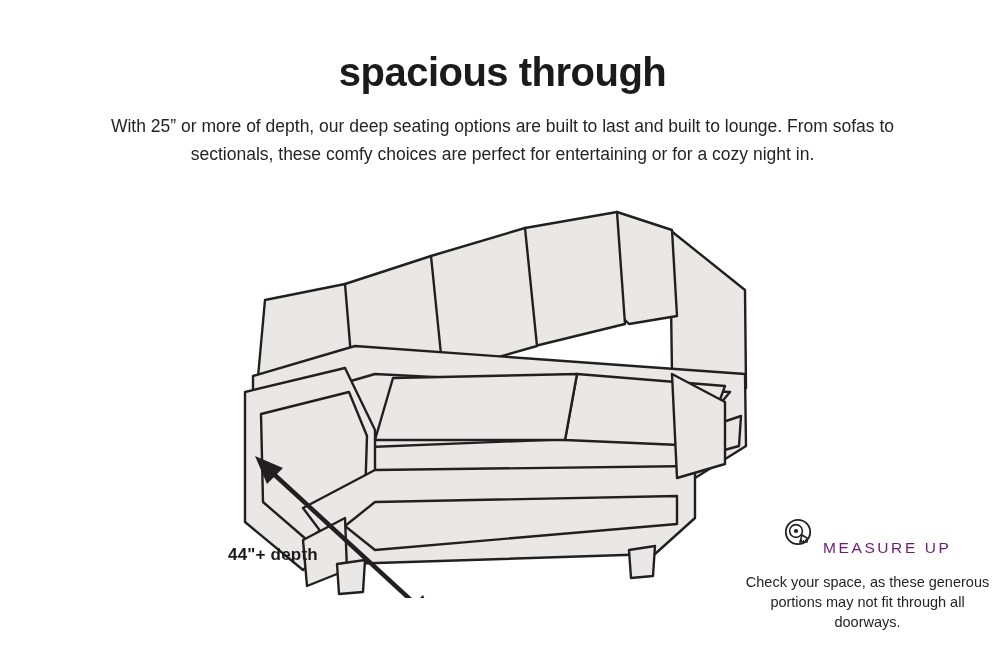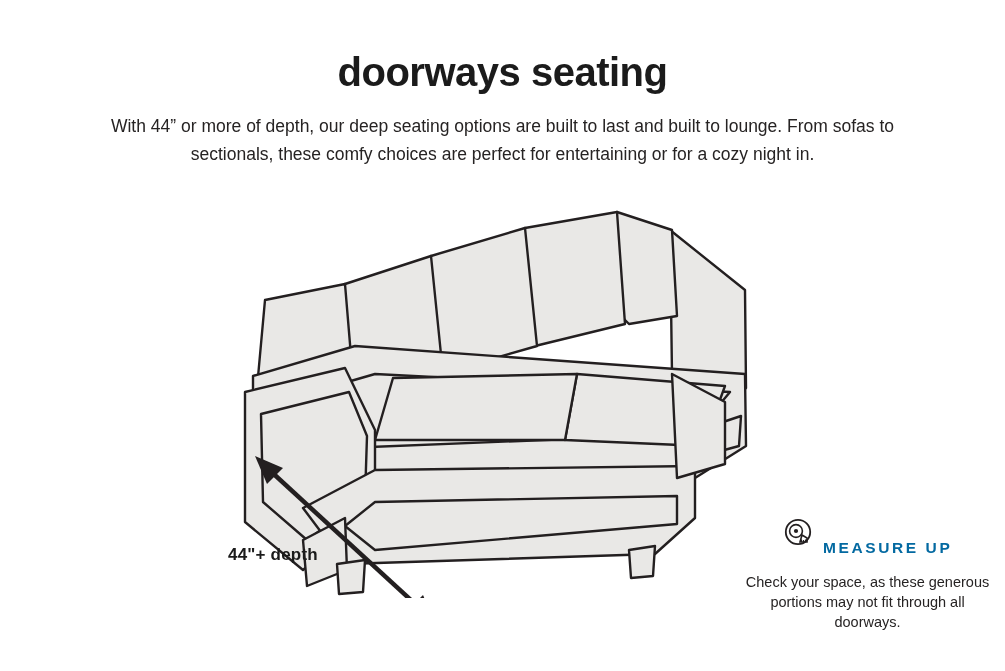--- a/index.html
+++ b/index.html
@@ -65,23 +65,23 @@
   }
   .measure-head {
     display: flex;
     align-items: center;
     justify-content: flex-start;
     gap: 10px;
     padding-left: 38px;
   }
   .measure-title {
     font-size: 15.5px;
-    font-weight: bold;
+    font-weight: normal;
     letter-spacing: 2.6px;
-    color: #0369a1;
+    color: #701a75;
     margin-top: 31px;
   }
   .measure-note {
     margin-top: 15px;
     text-align: center;
     font-size: 14.5px;
     line-height: 20px;
     color: #262323;
     width: 245px;
   }
@@ -89,23 +89,23 @@
     width: 30px;
     height: 30px;
     flex: none;
   }
 </style>
 </head>
 <body>
 
 <div class="page">
 
-  <div class="headline">doorways seating</div>
+  <div class="headline">spacious through</div>
 
-  <div class="subcopy">With 44” or more of depth, our deep seating options are built to last and built to lounge. From sofas to sectionals, these comfy choices are perfect for entertaining or for a cozy night in.</div>
+  <div class="subcopy">With 25” or more of depth, our deep seating options are built to last and built to lounge. From sofas to sectionals, these comfy choices are perfect for entertaining or for a cozy night in.</div>
 
   <div class="sofa-wrap">
     <svg width="560" height="420" viewBox="0 0 560 420" xmlns="http://www.w3.org/2000/svg">
       <g fill="#e9e8e6" stroke="#231f20" stroke-width="2.4" stroke-linejoin="round" stroke-linecap="round">
 
         <path d="M445 52 L520 112 L521 210 L500 232 L447 196 Z"></path>
 
         <path d="M392 34 L447 52 L452 138 L404 146 L386 128 Z"></path>
 
         <path d="M300 50 L392 34 L400 146 L310 168 L292 140 Z"></path>

